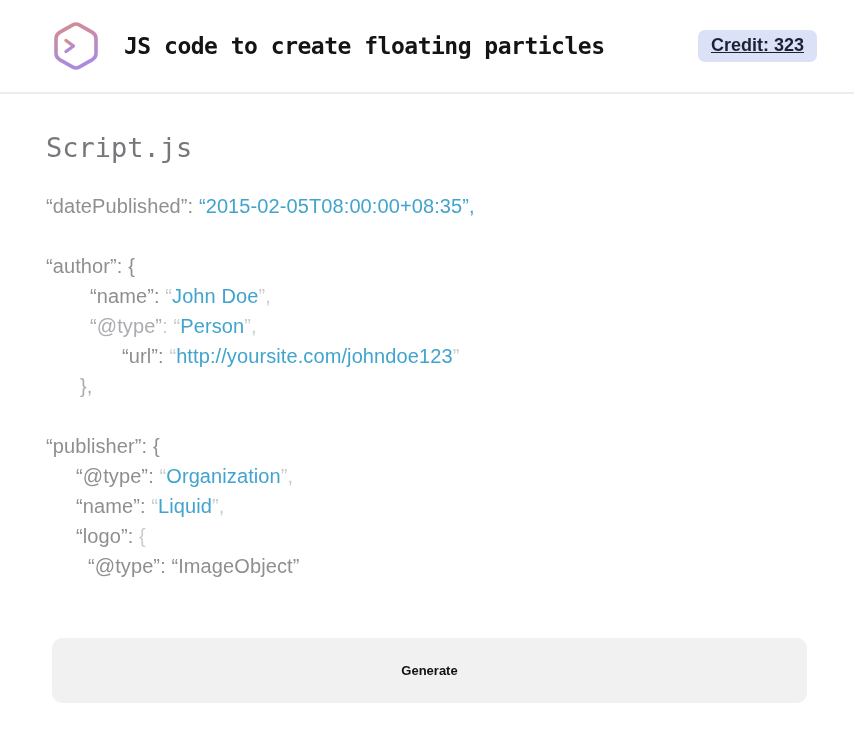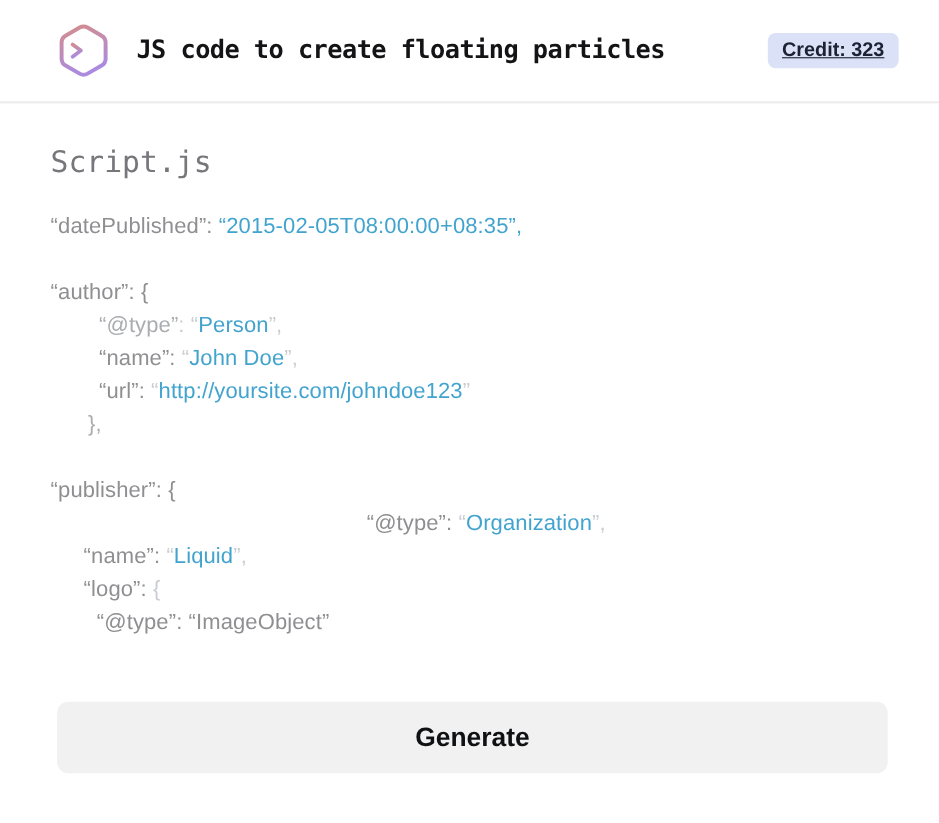--- a/index.html
+++ b/index.html
@@ -50,21 +50,21 @@
   }
   .code-line { min-height: 30px; white-space: pre; }
   .generate {
     display: block;
     width: 755px; height: 65px;
     margin: 57px 0 0 6px;
     background: #f1f1f2;
     border: none;
     border-radius: 10px;
     font-family: "Liberation Sans", sans-serif;
-    font-size: 24px; font-weight: 700;
+    font-size: 13px; font-weight: 700;
     color: #101113;
     cursor: pointer;
   }
 </style>
 </head>
 <body>
 
 <div class="header">
   <span class="logo">
     <svg width="52" height="52" viewBox="0 0 52 52" fill="none">
@@ -82,25 +82,25 @@
   <div class="title">JS code to create floating particles</div>
   <div class="badge">Credit: 323</div>
 </div>
 
 <div class="content">
   <div class="filename">Script.js</div>
   <div class="code">
       <div class="code-line" style="padding-left: 0px;"><span style="color: rgb(143, 143, 146);">“datePublished”: </span><span style="color: rgb(66, 164, 206);">“2015-02-05T08:00:00+08:35”,</span></div>
       <div class="code-line" style="padding-left: 0px;">&nbsp;</div>
       <div class="code-line" style="padding-left: 0px;"><span style="color: rgb(143, 143, 146); margin-top: 40px;">“author”: {</span></div>
+      <div class="code-line" style="padding-left: 44px;"><span style="color: rgb(143, 143, 146);">“name”: </span><span style="color: rgb(201, 205, 210);">“</span><span style="color: rgb(66, 164, 206);">John Doe</span><span style="color: rgb(201, 205, 210);">”</span><span style="color: rgb(201, 205, 210);">,</span></div>
       <div class="code-line" style="padding-left: 44px;"><span style="color: rgb(171, 172, 176);">“@type”</span><span style="color: rgb(201, 205, 210);">: </span><span style="color: rgb(201, 205, 210);">“</span><span style="color: rgb(66, 164, 206);">Person</span><span style="color: rgb(201, 205, 210);">”</span><span style="color: rgb(201, 205, 210);">,</span></div>
-      <div class="code-line" style="padding-left: 44px;"><span style="color: rgb(143, 143, 146);">“name”: </span><span style="color: rgb(201, 205, 210);">“</span><span style="color: rgb(66, 164, 206);">John Doe</span><span style="color: rgb(201, 205, 210);">”</span><span style="color: rgb(201, 205, 210);">,</span></div>
-      <div class="code-line" style="padding-left: 44px;"><span style="color: rgb(143, 143, 146);">“url”: </span><span style="color: rgb(201, 205, 210);">“</span><span style="color: rgb(66, 164, 206);">http://yoursite.com/johndoe123</span><span style="color: rgb(201, 205, 210);">”</span></div>
+      <div class="code-line" style="padding-left: 44px;"><span style="color: rgb(143, 143, 146); margin-left: 32px;">“url”: </span><span style="color: rgb(201, 205, 210);">“</span><span style="color: rgb(66, 164, 206);">http://yoursite.com/johndoe123</span><span style="color: rgb(201, 205, 210);">”</span></div>
       <div class="code-line" style="padding-left: 34px;"><span style="color: rgb(171, 172, 176);">},</span></div>
       <div class="code-line" style="padding-left: 0px;">&nbsp;</div>
       <div class="code-line" style="padding-left: 0px;"><span style="color: rgb(143, 143, 146);">“publisher”: {</span></div>
-      <div class="code-line" style="padding-left: 30px; text-align: center;"><span style="color: rgb(143, 143, 146);">“@type”: </span><span style="color: rgb(201, 205, 210);">“</span><span style="color: rgb(66, 164, 206);">Organization</span><span style="color: rgb(201, 205, 210);">”</span><span style="color: rgb(201, 205, 210);">,</span></div>
+      <div class="code-line" style="padding-left: 30px;"><span style="color: rgb(143, 143, 146);">“@type”: </span><span style="color: rgb(201, 205, 210);">“</span><span style="color: rgb(66, 164, 206);">Organization</span><span style="color: rgb(201, 205, 210);">”</span><span style="color: rgb(201, 205, 210);">,</span></div>
       <div class="code-line" style="padding-left: 30px;"><span style="color: rgb(143, 143, 146);">“name”: </span><span style="color: rgb(201, 205, 210);">“</span><span style="color: rgb(66, 164, 206);">Liquid</span><span style="color: rgb(201, 205, 210);">”</span><span style="color: rgb(201, 205, 210);">,</span></div>
       <div class="code-line" style="padding-left: 30px;"><span style="color: rgb(143, 143, 146);">“logo”: </span><span style="color: rgb(201, 205, 210);">{</span></div>
       <div class="code-line" style="padding-left: 42px;"><span style="color: rgb(143, 143, 146);">“@type”: “ImageObject”</span></div>
     </div>
   <button class="generate">Generate</button>
 </div>
 
 </body></html>

